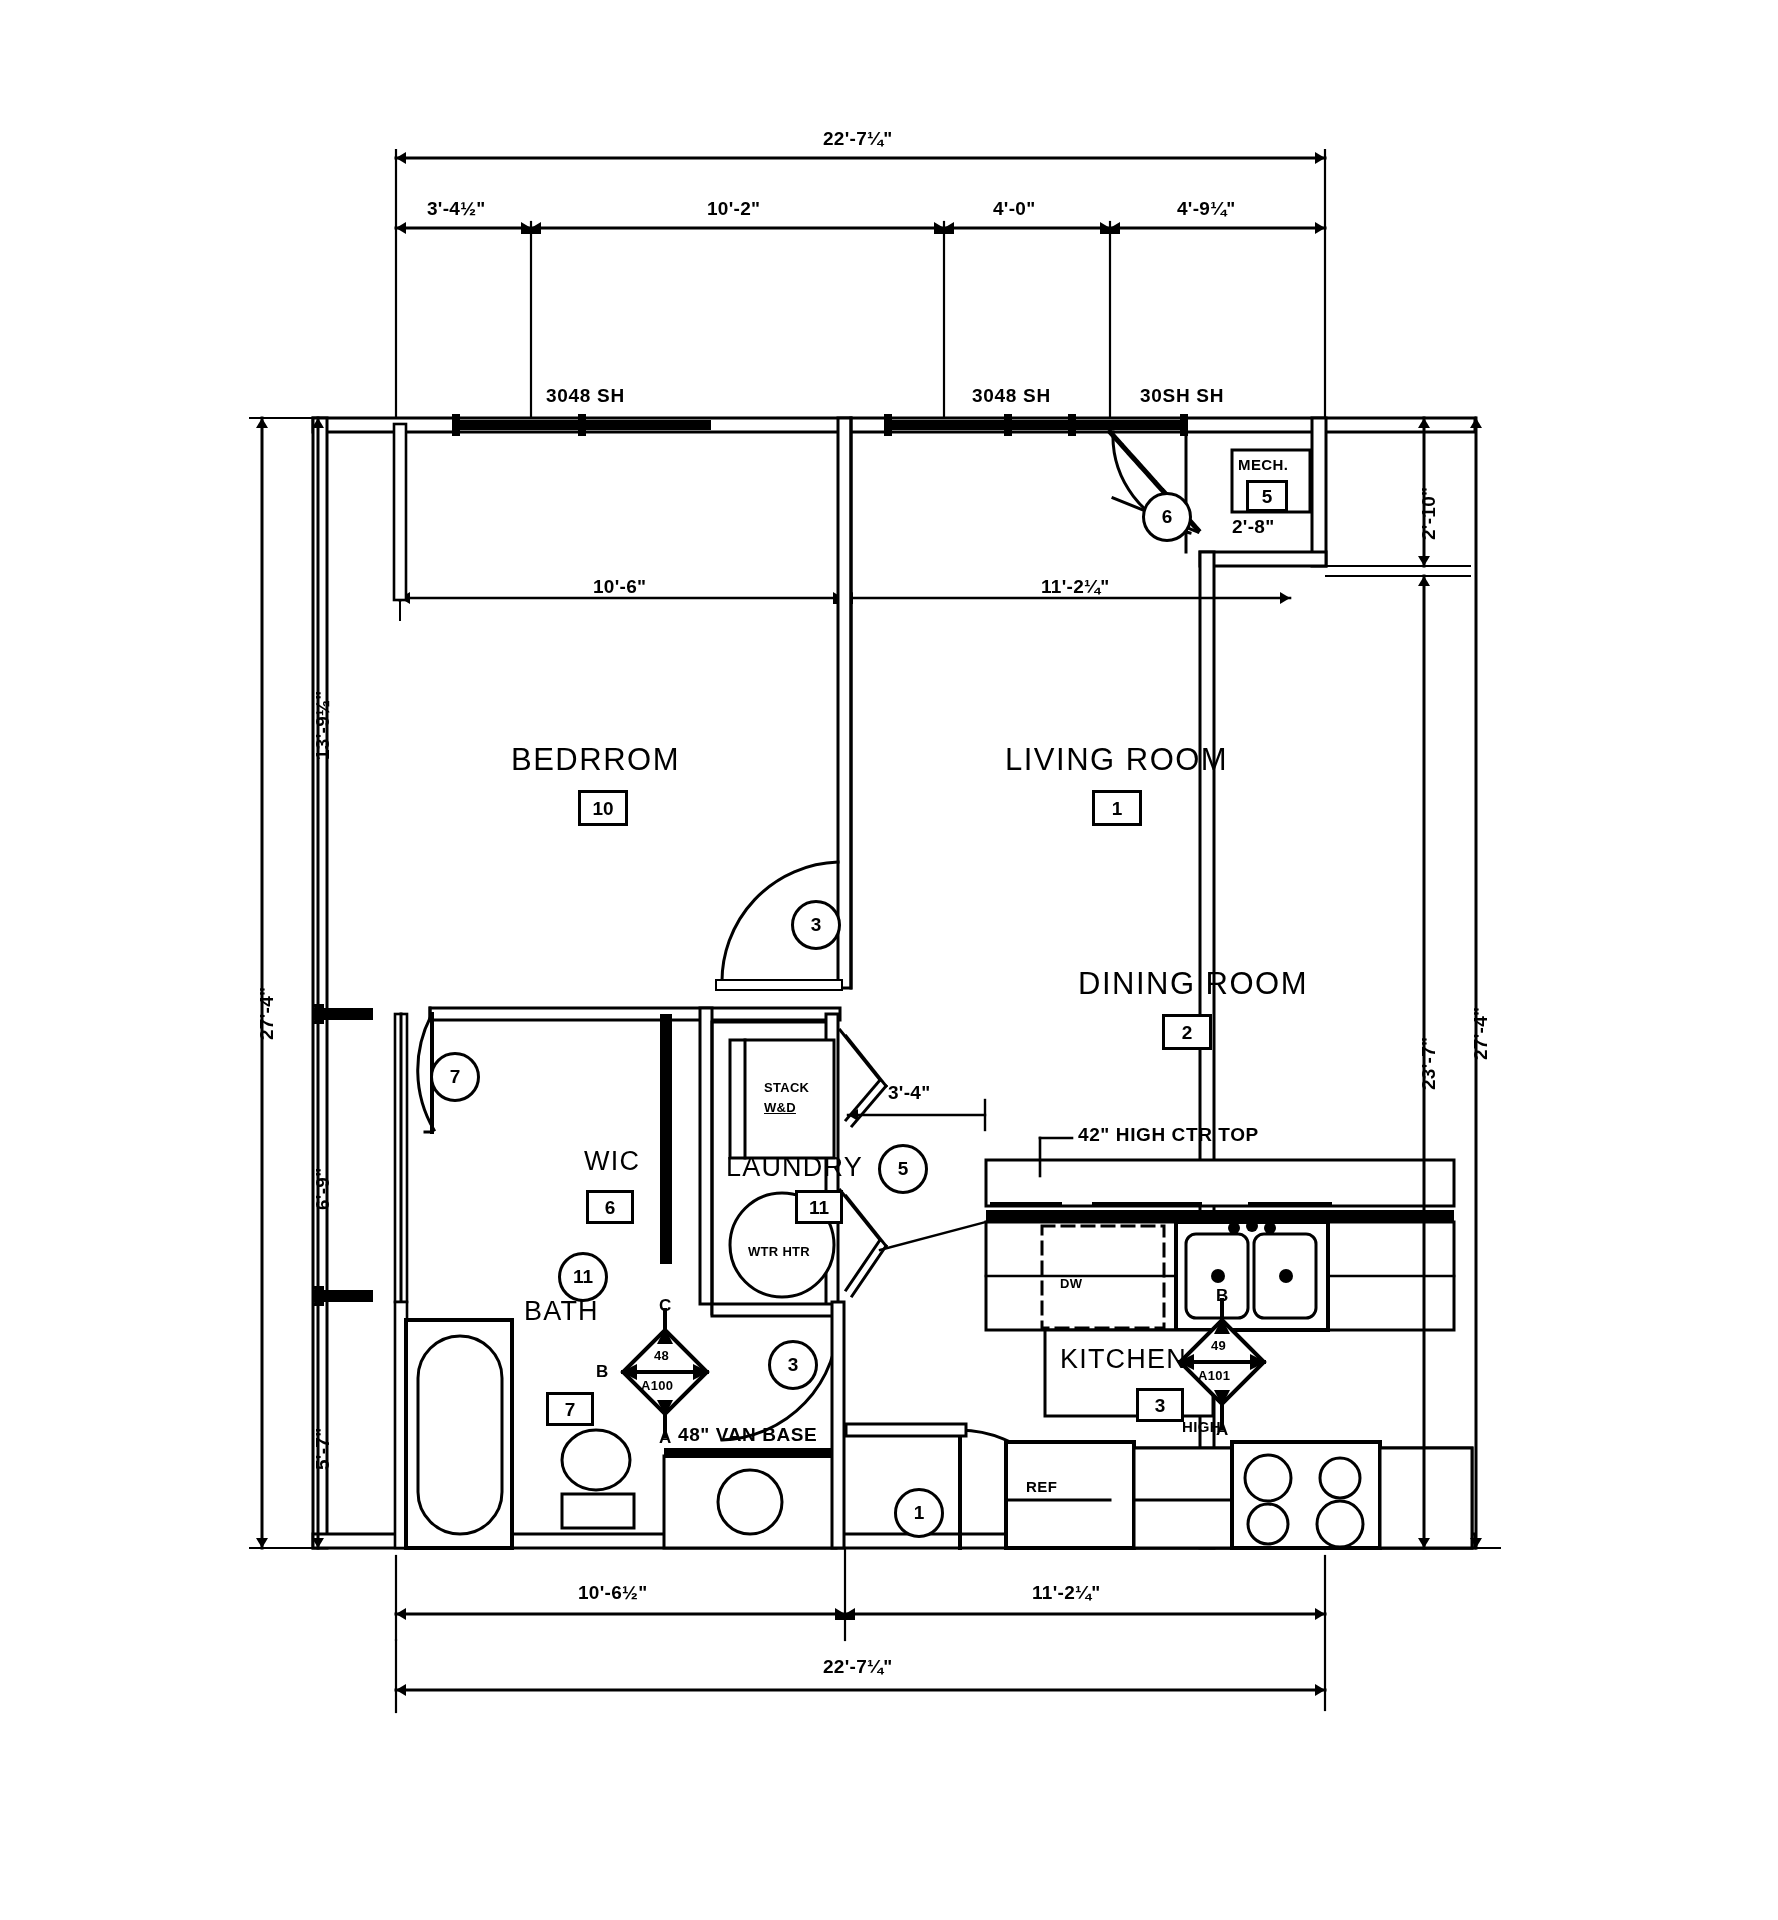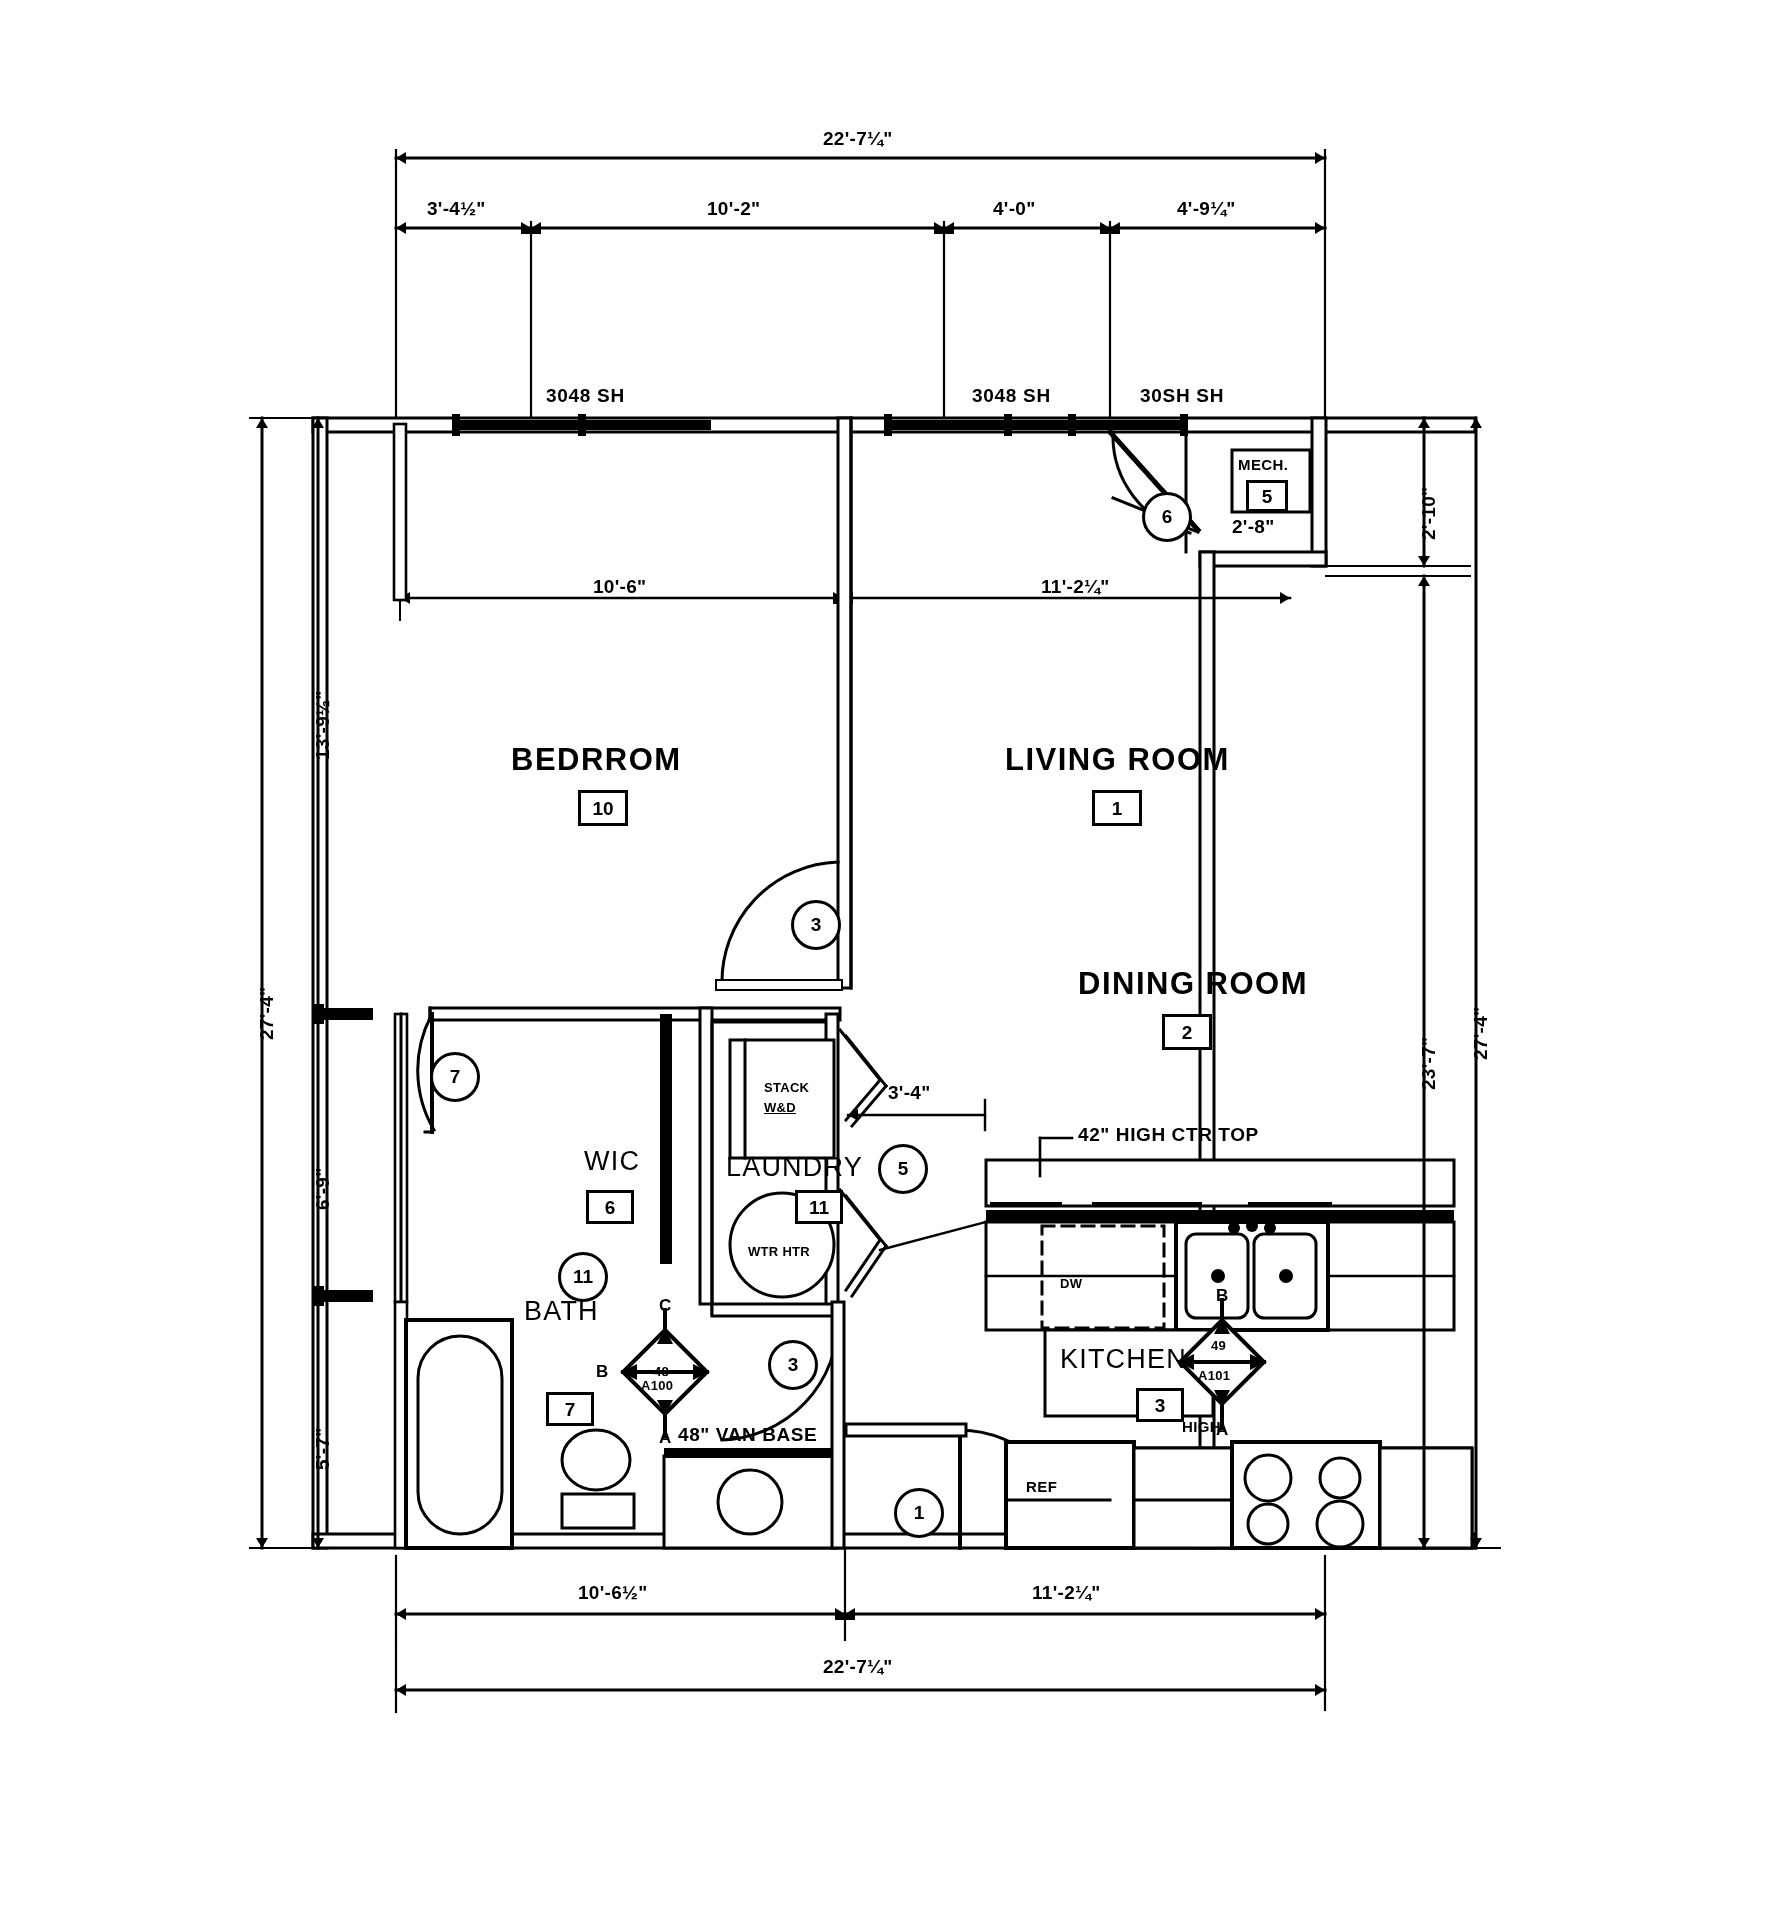--- a/index.html
+++ b/index.html
@@ -1,20 +1,20 @@
 <!DOCTYPE html>
 <html><head>
 <meta charset="utf-8">
 <style>
   html,body{margin:0;padding:0;background:#ffffff;}
   body{width:1778px;height:1920px;position:relative;font-family:"Liberation Sans",sans-serif;color:#000;}
   #plan{position:absolute;left:0;top:0;width:1778px;height:1920px;}
   .dim{position:absolute;white-space:nowrap;font-weight:700;font-size:19px;letter-spacing:.3px;}
   .dimv{position:absolute;white-space:nowrap;font-weight:700;font-size:19px;letter-spacing:.3px;transform-origin:0 0;transform:rotate(-90deg);}
-  .room{position:absolute;white-space:nowrap;font-weight:700;font-size:31px;letter-spacing:1.5px;text-align:right;}
+  .room{position:absolute;white-space:nowrap;font-weight:400;font-size:31px;letter-spacing:1.5px;text-align:right;}
   .roomsm{position:absolute;white-space:nowrap;font-weight:400;font-size:27px;letter-spacing:1.2px;}
   .tag{position:absolute;border:3px solid #000;background:#fff;font-weight:700;font-size:19px;
        display:flex;align-items:center;justify-content:center;line-height:1;}
   .note{position:absolute;white-space:nowrap;font-weight:700;font-size:19px;letter-spacing:.6px;}
   .notesm{position:absolute;white-space:nowrap;font-weight:700;font-size:15px;letter-spacing:.4px;}
   .notexs{position:absolute;white-space:nowrap;font-weight:700;font-size:13px;letter-spacing:.3px;}
   .win{position:absolute;white-space:nowrap;font-weight:700;font-size:19px;letter-spacing:.7px;}
   .dtag{position:absolute;border:3px solid #000;border-radius:50%;background:#fff;font-weight:700;
         font-size:19px;display:flex;align-items:center;justify-content:center;}
   .elvltr{position:absolute;font-weight:700;font-size:17px;}
@@ -308,21 +308,21 @@
 <div class="notexs" style="left:764px;top:1080px;">STACK</div>
 <div class="notexs" style="left:764px;top:1100px;text-decoration:underline;">W&amp;D</div>
 <div class="notexs" style="left:748px;top:1244px;">WTR HTR</div>
 <div class="note" style="left:1078px;top:1124px;">42"  HIGH  CTR  TOP</div>
 <div class="notexs" style="left:1060px;top:1276px;">DW</div>
 <div class="note" style="left:678px;top:1424px;">48"  VAN  BASE</div>
 <div class="notesm" style="left:1026px;top:1478px;">REF</div>
 <div class="notesm" style="left:1182px;top:1418px;">HIGH</div>
 <div class="dim" style="left:888px;top:1082px;">3'-4"</div>
 
-<div class="notexs" style="left:654px;top:1348px;margin-top:16px;">48</div>
+<div class="notexs" style="left:654px;top:1348px;">48</div>
 <div class="notexs" style="left:641px;top:1378px;">A100</div>
 <div class="elvltr" style="left:659px;top:1296px;">C</div>
 <div class="elvltr" style="left:659px;top:1428px;">A</div>
 <div class="elvltr" style="left:596px;top:1362px;">B</div>
 
 <div class="notexs" style="left:1211px;top:1338px;">49</div>
 <div class="notexs" style="left:1198px;top:1368px;">A101</div>
 <div class="elvltr" style="left:1216px;top:1286px;">B</div>
 <div class="elvltr" style="left:1216px;top:1420px;">A</div>
 

